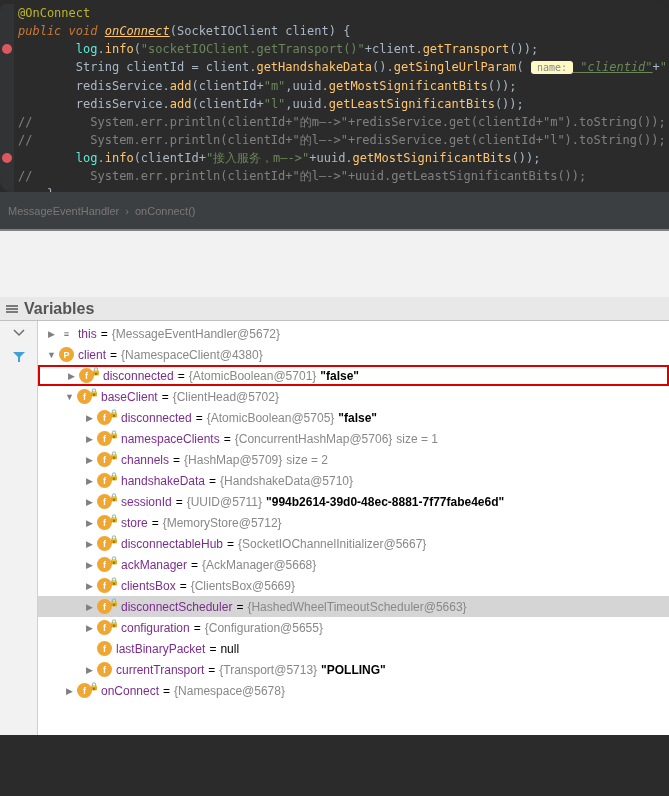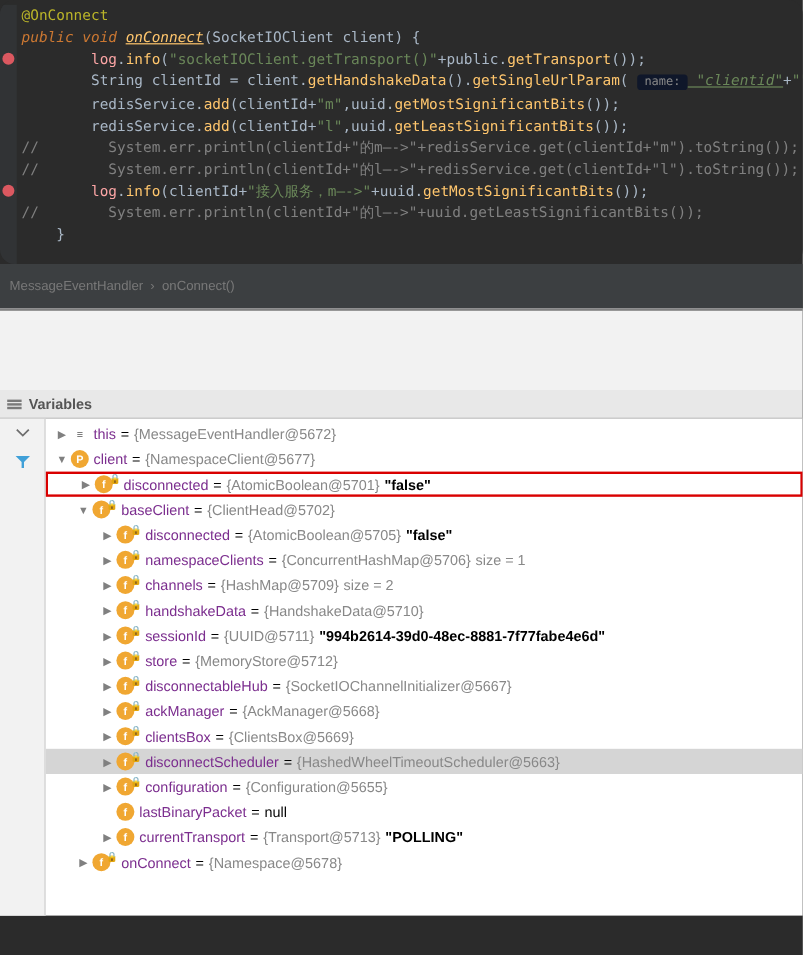--- a/index.html
+++ b/index.html
@@ -1,37 +1,37 @@
 <!DOCTYPE html>
 <html><head>
 <meta charset="utf-8">
 <style>
 * { margin: 0; padding: 0; box-sizing: border-box; }
 body { font-family: "Consolas", "Monaco", monospace; font-size: 12px; background: #2b2b2b; width: 669px; height: 796px; overflow: hidden; }
-.code-editor { background: #2b2b2b; color: #a9b7c6; padding: 4px 0; height: 220px; overflow: hidden; position: relative; border-radius: 12px; }
+.code-editor { background: #2b2b2b; color: #a9b7c6; padding: 4px 0; height: 192px; overflow: hidden; position: relative; border-radius: 12px; }
 .gutter { position: absolute; left: 0; width: 14px; height: 100%; background: #313335; }
 .line { white-space: pre; line-height: 18px; padding-left: 18px; }
 .breakpoint { position: absolute; left: 2px; width: 10px; height: 10px; background: #db5860; border-radius: 50%; margin-top: 4px; }
 .annotation { color: #bbb529; }
 .keyword { color: #cc7832; font-style: italic; }
 .string { color: #6a8759; }
 .method { color: #ffc66d; }
-.var { color: #fca5a5; }
+.var { color: #5eead4; }
 .def-method { color: #ffc66d; font-style: italic; text-decoration: underline; }
-.param-name { background: #0f172a; color: #888; padding: 1px 6px; border-radius: 3px; font-size: 10px; }
+.param-name { background: #fef9c3; color: #888; padding: 1px 6px; border-radius: 3px; font-size: 10px; }
 .param-val { color: #6a8759; font-style: italic; text-decoration: underline; }
 .dim { color: #808080; }
 .breadcrumb { background: #3c3f41; color: #787878; padding: 4px 8px; font-size: 11px; height: 37px; display: flex; align-items: center; }
 .breadcrumb span { font-family: Arial, sans-serif; }
 .chev { color: #787878; margin: 0 6px; }
 .divider { height: 68px; background: #f2f2f2; border-top: 2px solid #818181; }
 .panel-header { background: #e8e8e8; display: flex; align-items: center; height: 24px; padding-left: 6px; border-bottom: 1px solid #c0c0c0; font-family: Arial, sans-serif; }
 .stack-icon { display: inline-flex; flex-direction: column; gap: 1px; margin-right: 6px; }
 .stack-icon span { width: 12px; height: 2px; background: #7a7a7a; }
-.panel-title { color: #555; font-size: 12px; font-weight: bold; }
+.panel-title { color: #555; font-size: 16px; font-weight: bold; }
 .debug-panel { display: flex; height: 414px; background: #fff; }
 .toolbar { width: 38px; background: #f2f2f2; border-right: 1px solid #d0d0d0; display: flex; flex-direction: column; align-items: center; padding-top: 4px; gap: 8px; }
 .tool-icon { width: 16px; height: 16px; display: flex; align-items: center; justify-content: center; }
 .tree { flex: 1; font-family: Arial, sans-serif; font-size: 12px; color: #000; padding-top: 2px; overflow: hidden; }
 .tree-row { display: flex; align-items: center; height: 21px; padding-left: 4px; white-space: nowrap; }
 .tree-row.selected { background: #d5d5d5; }
 .tree-row.boxed { border: 2px solid #d90000; }
 .toggle { width: 11px; height: 11px; margin-right: 2px; display: inline-flex; align-items: center; justify-content: center; color: #808080; font-size: 9px; cursor: pointer; }
 .indent { display: inline-block; }
 .badge { width: 15px; height: 15px; border-radius: 50%; display: inline-flex; align-items: center; justify-content: center; font-size: 9px; font-weight: bold; margin-right: 4px; }
@@ -46,21 +46,21 @@
 .vsize { color: #888; margin-left: 4px; }
 </style>
 </head>
 <body>
 
 <div class="code-editor">
   <div class="gutter"></div>
   <div class="line"></div>
   <div class="line"><span class="annotation">@OnConnect</span></div>
   <div class="line"><span class="keyword">public void </span><span class="def-method">onConnect</span><span>(SocketIOClient client) {</span></div>
-  <div class="line"><span class="breakpoint"></span><span class="var">        log</span><span>.</span><span class="method">info</span><span>(</span><span class="string">"socketIOClient.getTransport()"</span><span>+public.</span><span class="method">getTransport</span><span>());</span></div>
+  <div class="line"><span class="breakpoint"></span><span class="var">        log</span><span>.</span><span class="method">info</span><span>(</span><span class="string">"socketIOClient.getTransport()"</span><span>+client.</span><span class="method">getTransport</span><span>());</span></div>
   <div class="line"><span>        String clientId = client.</span><span class="method">getHandshakeData</span><span>().</span><span class="method">getSingleUrlParam</span><span>( </span><span class="param-name">name:</span><span class="param-val"> "clientid"</span><span>+</span><span class="string">""</span></div>
   <div class="line"><span>        redisService.</span><span class="method">add</span><span>(clientId+</span><span class="string">"m"</span><span>,uuid.</span><span class="method">getMostSignificantBits</span><span>());</span></div>
   <div class="line"><span>        redisService.</span><span class="method">add</span><span>(clientId+</span><span class="string">"l"</span><span>,uuid.</span><span class="method">getLeastSignificantBits</span><span>());</span></div>
   <div class="line dim"><span>//        System.err.println(clientId+"的m—-&gt;"+redisService.get(clientId+"m").toString());</span></div>
   <div class="line dim"><span>//        System.err.println(clientId+"的l—-&gt;"+redisService.get(clientId+"l").toString());</span></div>
   <div class="line"><span class="breakpoint"></span><span class="var">        log</span><span>.</span><span class="method">info</span><span>(clientId+</span><span class="string">"接入服务，m—-&gt;"</span><span>+uuid.</span><span class="method">getMostSignificantBits</span><span>());</span></div>
   <div class="line dim"><span>//        System.err.println(clientId+"的l—-&gt;"+uuid.getLeastSignificantBits());</span></div>
   <div class="line"><span>    }</span></div>
 </div>
 
@@ -102,21 +102,21 @@
         <span class="vname">this</span>
         <span class="veq"> = </span>
         <span class="vtype">{MessageEventHandler@5672}</span>
       </div>
     <div class="tree-row">
         <span class="indent" style="width:4px"></span>
         <span class="toggle">▼</span>
         <span class="badge badge-p">P</span>
         <span class="vname">client</span>
         <span class="veq"> = </span>
-        <span class="vtype">{NamespaceClient@5677}</span>
+        <span class="vtype">{NamespaceClient@4380}</span>
       </div>
     <div class="tree-row boxed">
         <span class="indent" style="width:22px"></span>
         <span class="toggle">▶</span>
         <span class="badge badge-f">f</span>
         <span class="lock">🔒</span>
         <span class="vname">disconnected</span>
         <span class="veq"> = </span>
         <span class="vtype">{AtomicBoolean@5701}</span>
         <span class="vval"> "false"</span>

